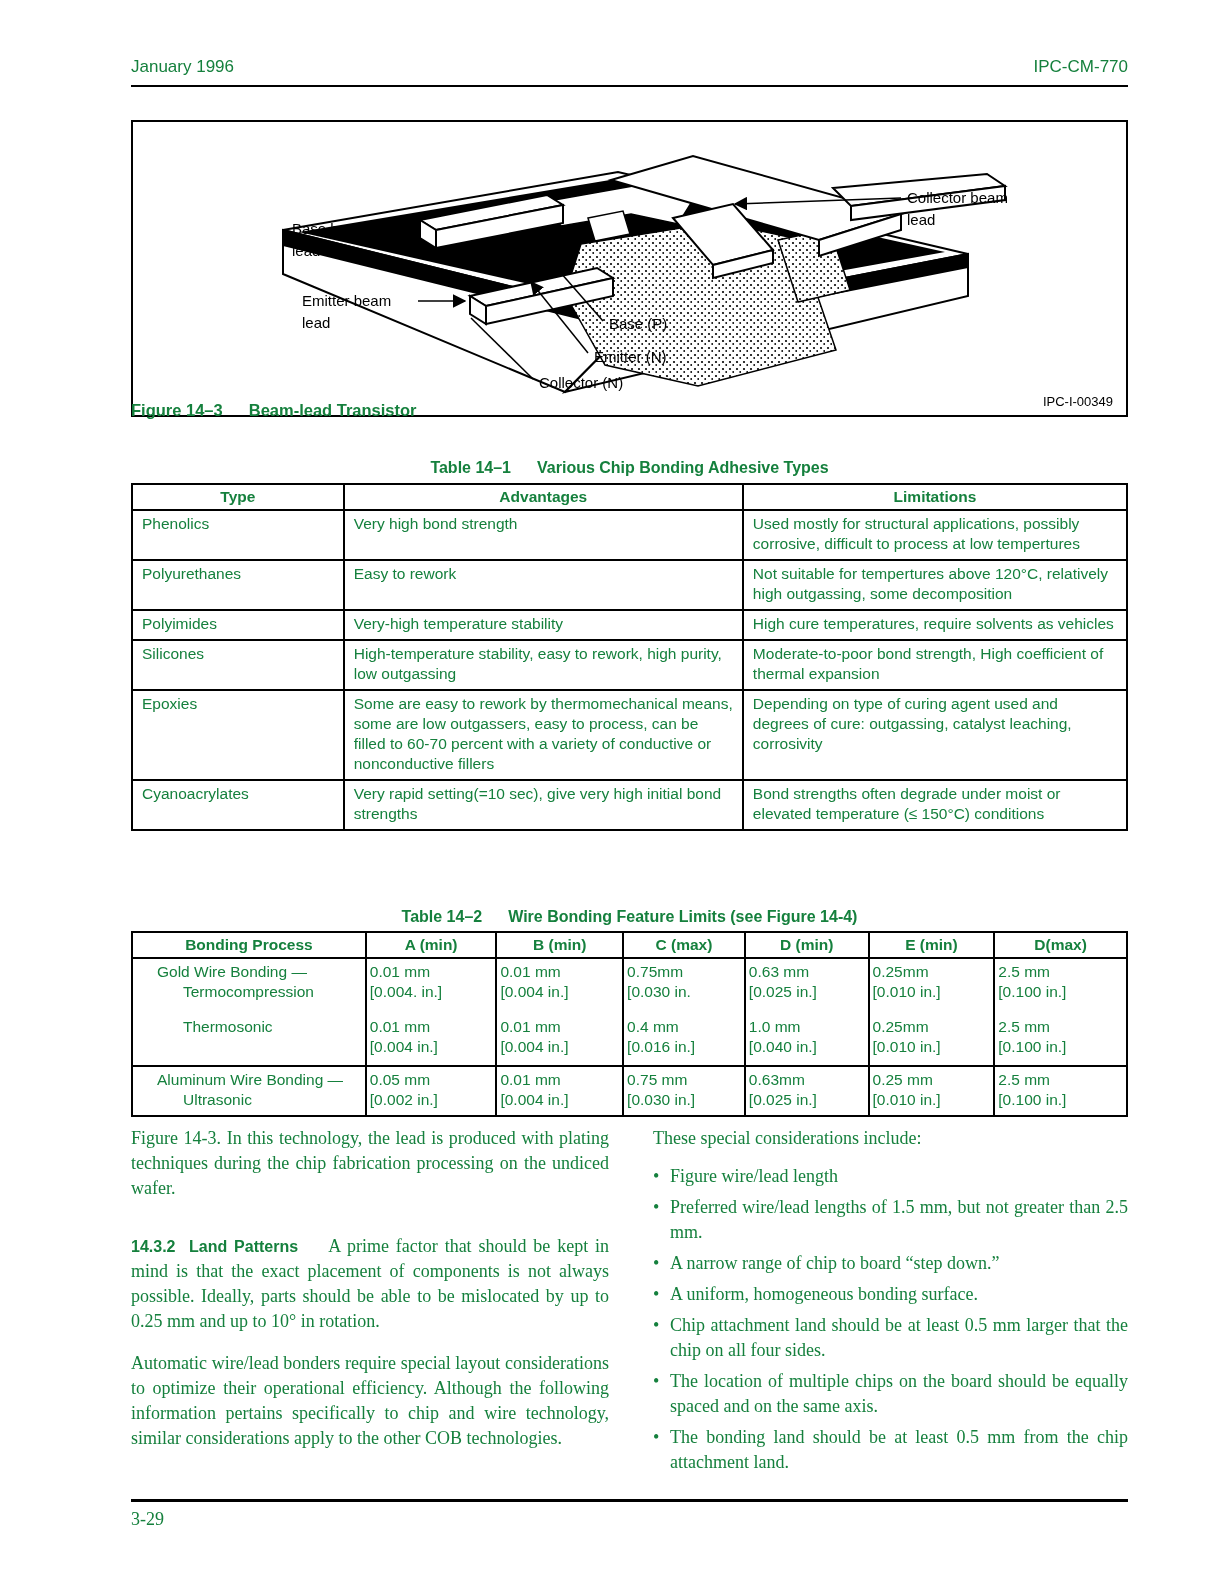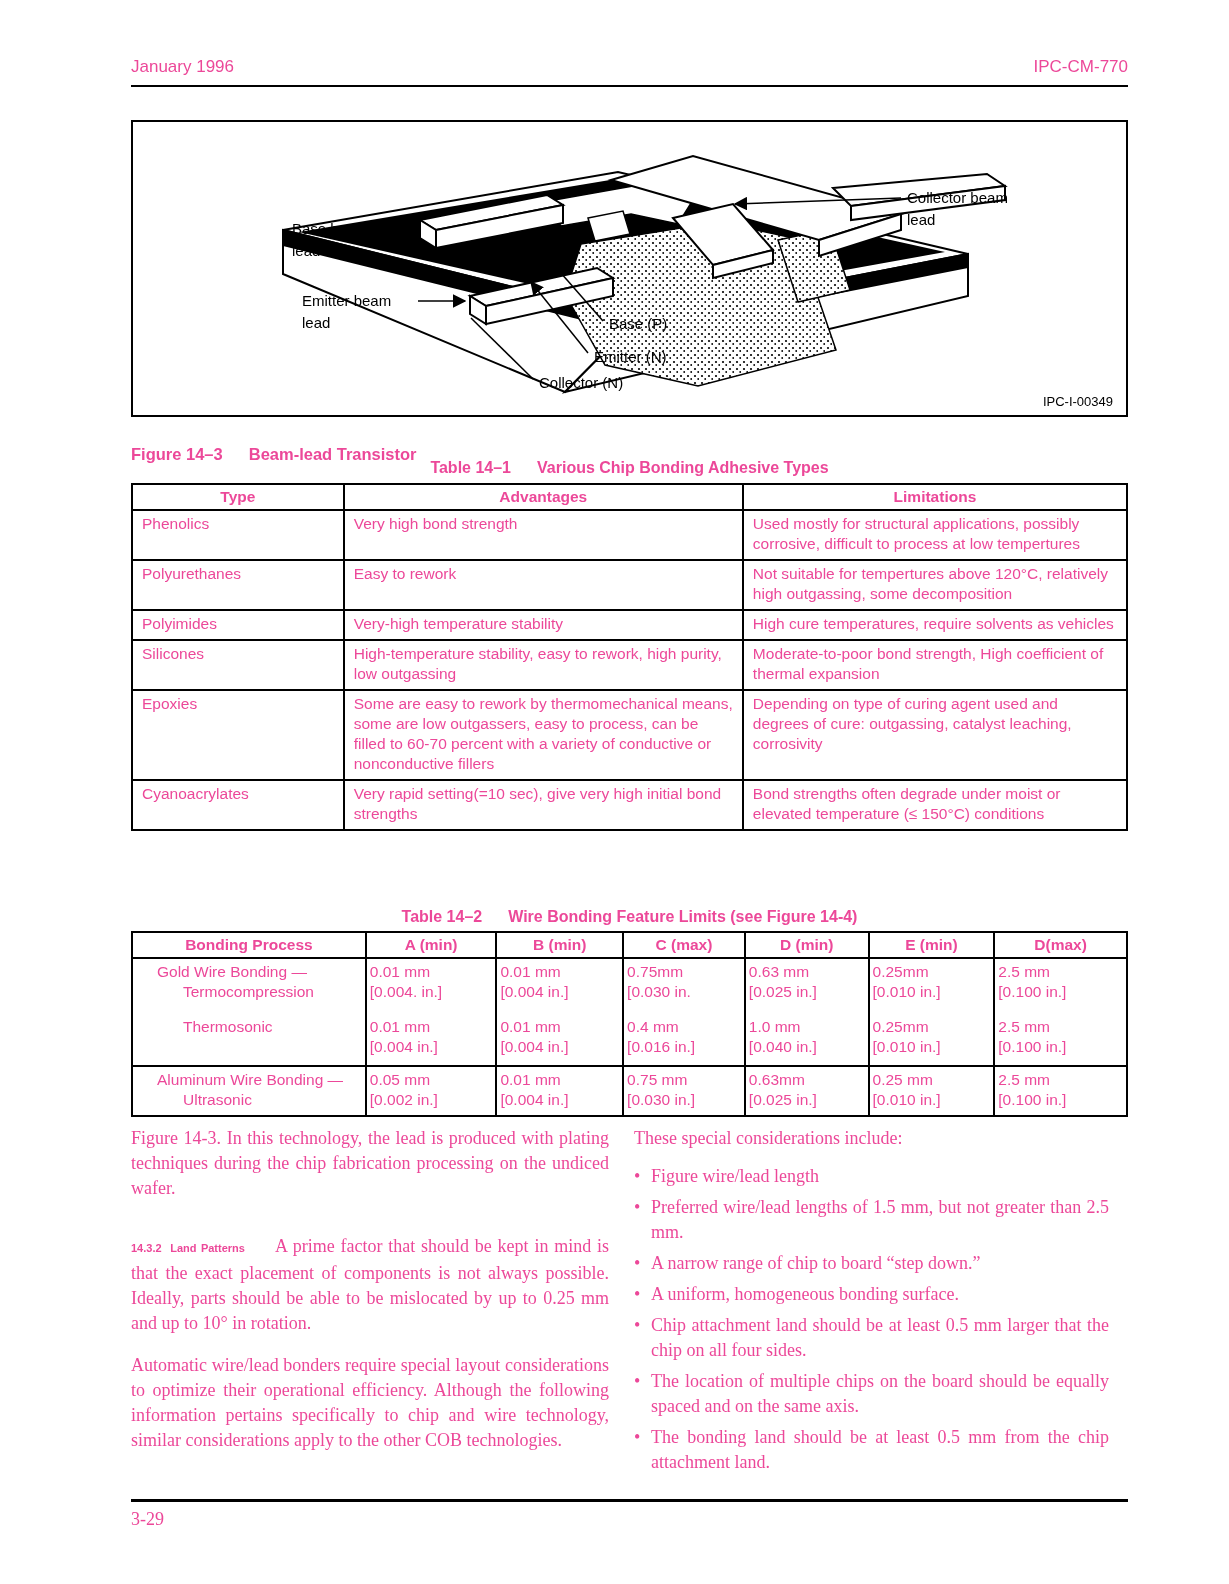--- a/index.html
+++ b/index.html
@@ -1,38 +1,38 @@
 <!DOCTYPE html>
 <html><head>
 <meta charset="utf-8">
 <style>
   * { margin:0; padding:0; box-sizing:border-box; }
   html,body { background:#e8e8e8; }
   .page {
     position:relative; width:1229px; height:1584px; background:#ffffff;
-    font-family:"Liberation Sans", sans-serif; color:#ec4899; margin:0 auto;
+    font-family:"Liberation Sans", sans-serif; color:#15803d; margin:0 auto;
     overflow:hidden;
   }
   .running-head {
     position:absolute; left:131px; top:57px; width:997px;
     display:flex; justify-content:space-between;
     font-size:17px;
   }
   .head-rule { position:absolute; left:131px; top:85px; width:997px; height:2px; background:#000; }
 
   .figure-box {
     position:absolute; left:131px; top:120px; width:997px; height:297px;
     border:2px solid #000; background:#fff;
   }
   .figure-box svg { display:block; width:993px; height:293px; }
   .fig-label { font-family:"Liberation Sans", sans-serif; font-size:15px; fill:#000; }
   .fig-credit { font-family:"Liberation Sans", sans-serif; font-size:13px; fill:#000; }
 
   .figure-caption {
-    position:absolute; left:131px; top:445px;
+    position:absolute; left:131px; top:401px;
     font-size:16.5px; font-weight:bold;
   }
   .caption-gap { margin-right:26px; }
 
   .table-caption {
     position:absolute; left:131px; width:997px; text-align:center;
     font-size:16px; font-weight:bold;
   }
   .t1cap { top:459px; }
   .t2cap { top:908px; }
@@ -47,26 +47,26 @@
   .t2 td.proc { text-align:left; padding-left:24px; }
   .t2 .indent { padding-left:26px; }
   .t2 tr.rA td { border-bottom:none; }
   .t2 tr.rB td { border-top:none; padding-top:10px; padding-bottom:8px; }
 
   .body-col {
     position:absolute; top:1126px;
     font-family:"Liberation Serif", serif; font-size:18px; line-height:25px;
   }
   .col-left  { left:131px; width:478px; }
-  .col-right { left:634px; width:475px; }
+  .col-right { left:653px; width:475px; }
   .col-left p { text-align:justify; }
   .p1 { margin-bottom:33px; }
   .p2 { margin-bottom:17px; }
   .sec-h {
-    font-family:"Liberation Sans", sans-serif; font-weight:bold; font-size:11px;
+    font-family:"Liberation Sans", sans-serif; font-weight:bold; font-size:16px;
     white-space:pre-wrap; margin-right:30px;
   }
   .intro { margin-bottom:13px; }
   .bullet { position:relative; padding-left:17px; margin-top:6px; text-align:justify; }
   .bullet .marker { position:absolute; left:0; top:0; }
 
   .foot-rule { position:absolute; left:131px; top:1499px; width:997px; height:3px; background:#000; }
   .page-num {
     position:absolute; left:131px; top:1509px; width:997px; text-align:left;
     font-family:"Liberation Serif", serif; font-size:18px;

